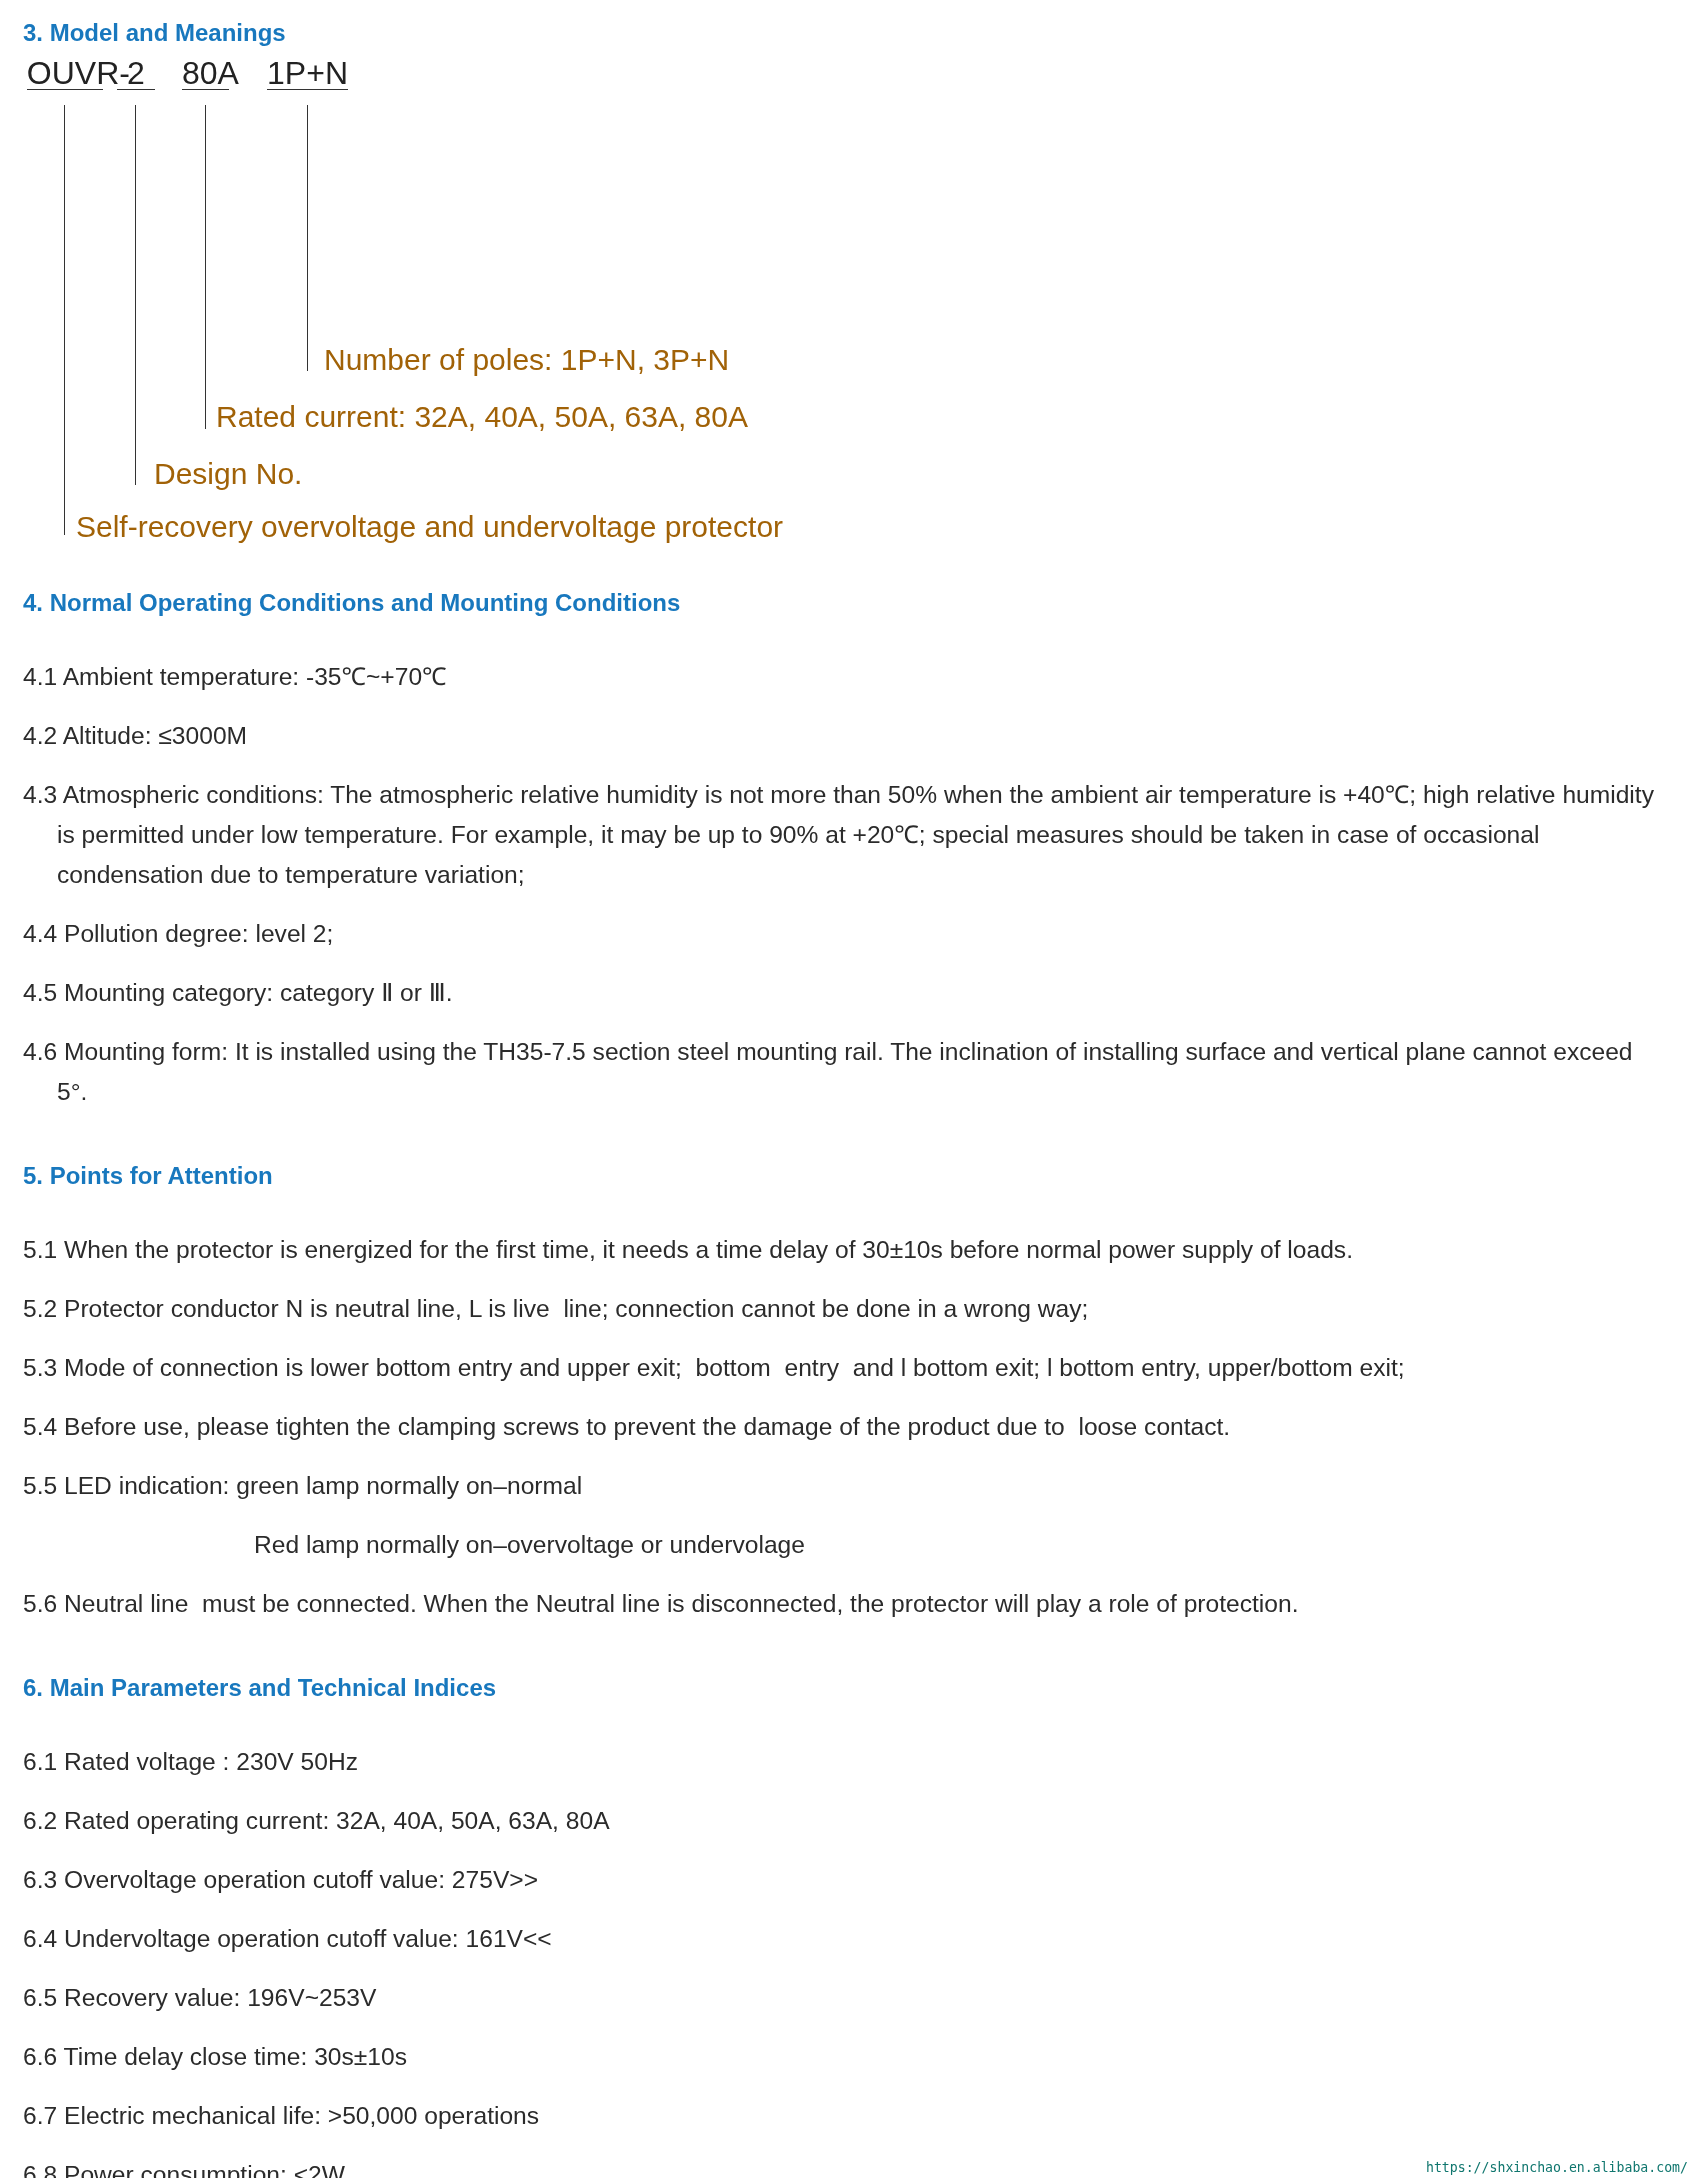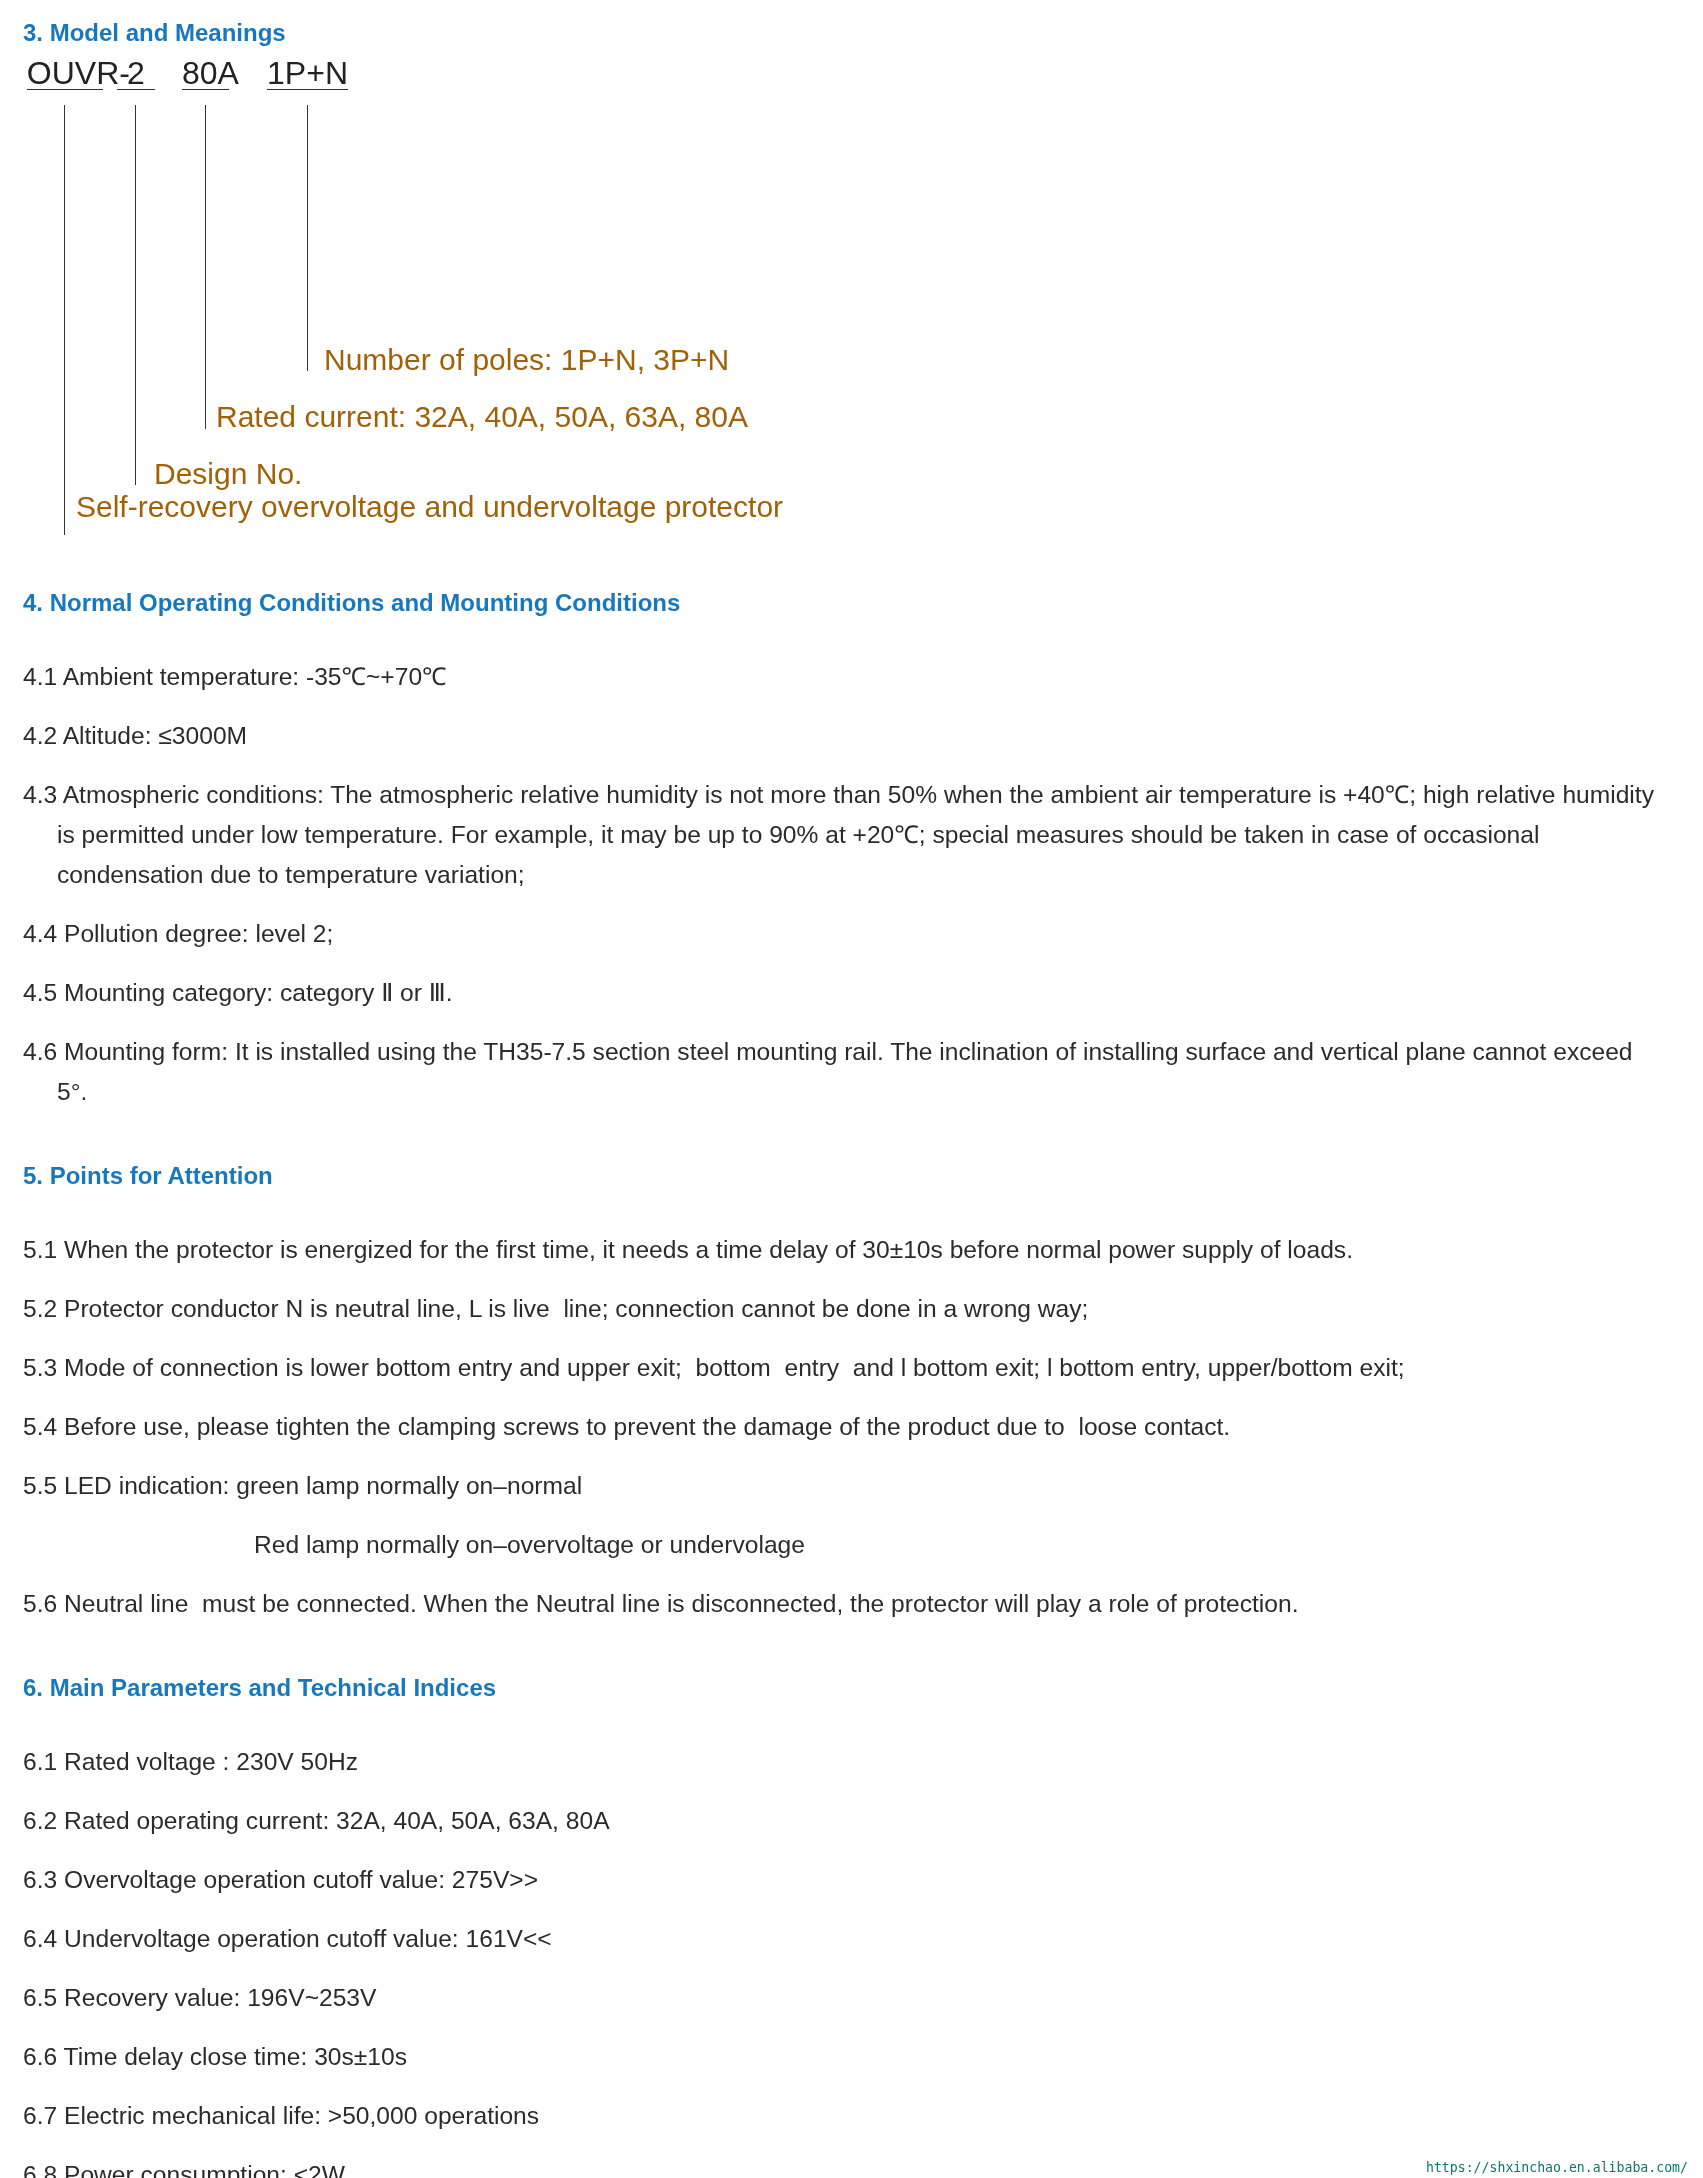--- a/index.html
+++ b/index.html
@@ -79,21 +79,21 @@
   .dlabel {
     position: absolute;
     font-size: 30px;
     line-height: 34px;
     color: #a16207;
     white-space: pre;
   }
   .dl4 { left: 301px; top: 290px; }
   .dl3 { left: 193px; top: 347px; }
   .dl2 { left: 131px; top: 404px; }
-  .dl1 { left: 53px;  top: 437px; }
+  .dl1 { left: 53px;  top: 457px; }
   
   .watermark {
     position: absolute;
     right: 15px;
     bottom: 3.8px;
     font-family: "DejaVu Sans Mono", monospace;
     font-size: 13.2px;
     color: #0f766e;
   }
 </style>

